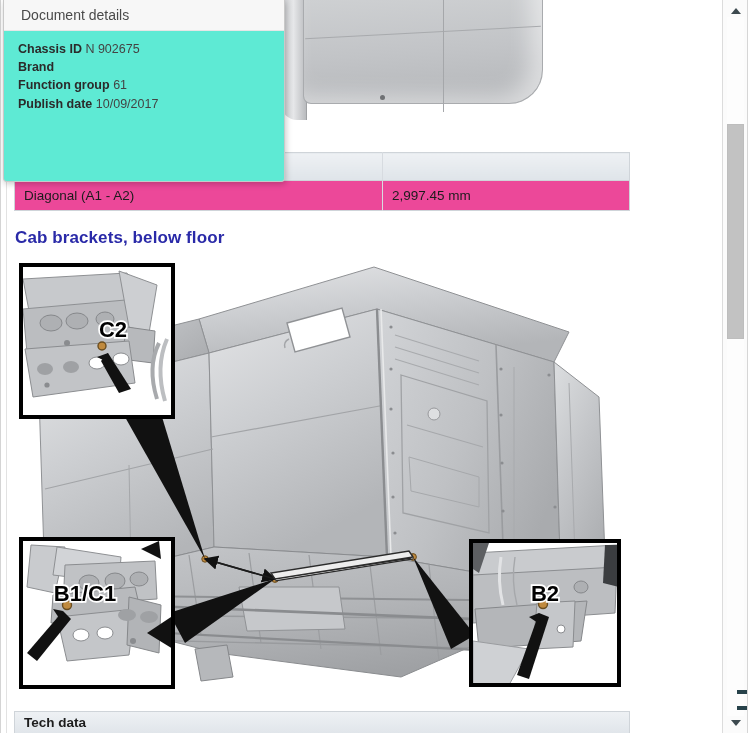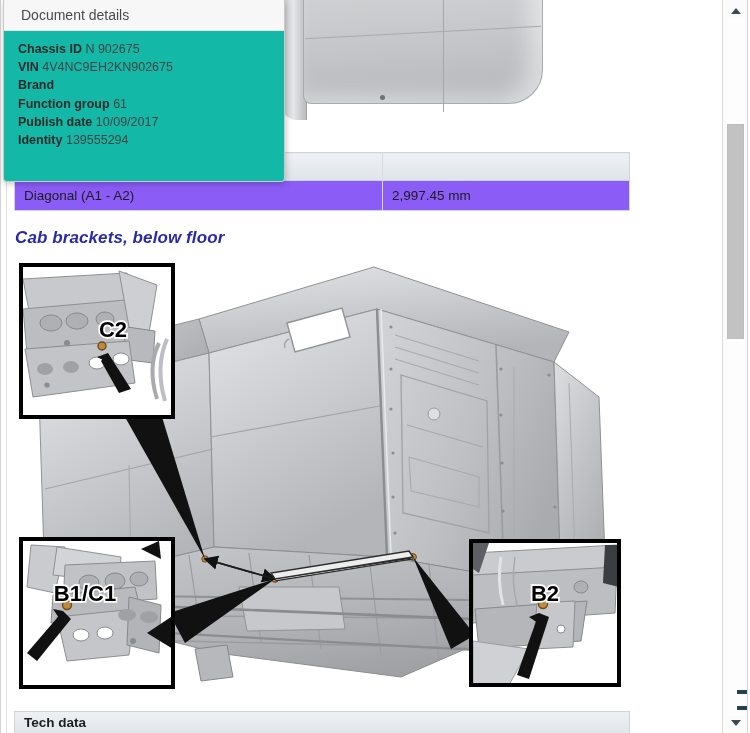--- a/index.html
+++ b/index.html
@@ -105,30 +105,29 @@
   .data-table .hdr-row td {
     height: 28px;
     background: linear-gradient(#eef1f4, #dfe4e9);
     border-bottom: 1px solid #cfd4d9;
   }
   .data-table .data-row td {
     height: 30px;
     font-size: 13.5px;
     color: #1c1c1c;
     padding: 0 9px;
-    background: #8b5cf6;
+    background: #ec4899;
   }
   .data-table .cell-label { width: 368px; border-right: 1px solid #d7dbe0; }
 
   
   .section-heading {
     position: absolute;
     left: 14px; top: 228px;
     font-size: 17px;
-    font-style: italic;
     font-weight: bold;
     color: #2a2aa8;
     letter-spacing: .1px;
     white-space: nowrap;
   }
 
   
   .figure {
     position: absolute;
     left: 8px; top: 257px;
@@ -164,21 +163,21 @@
     font-weight: bold;
     color: #1c1c1c;
     padding: 3px 0 0 9px;
   }
 
   
   .popup {
     position: absolute;
     left: 3px; top: 0px;
     width: 282px; height: 182px;
-    background: #14b8a6;
+    background: #5eead4;
     border: 1px solid #c9c9c9;
     border-top: none;
     border-radius: 0 0 4px 4px;
     box-shadow: 1px 2px 6px rgba(0,0,0,.22);
     overflow: hidden;
   }
   .popup-title {
     height: 31px;
     background: #f7f7f7;
     border-bottom: 1px solid #e6e6e6;
@@ -549,39 +548,31 @@
   </div>
 
   <div class="popup">
     <div class="popup-title">Document details</div>
     <div class="popup-body">
       <div class="popup-row">
         <span class="k">Chassis ID</span>
         <span class="v">N 902675</span>
       </div>
       <div class="popup-row">
-        <span class="k">VIN</span>
-        <span class="v">4V4NC9EH2KN902675</span>
-      </div>
-      <div class="popup-row">
         <span class="k">Brand</span>
         <span class="v"></span>
       </div>
       <div class="popup-row">
         <span class="k">Function group</span>
         <span class="v">61</span>
       </div>
       <div class="popup-row">
         <span class="k">Publish date</span>
         <span class="v">10/09/2017</span>
       </div>
-      <div class="popup-row">
-        <span class="k">Identity</span>
-        <span class="v">139555294</span>
-      </div>
     </div>
   </div>
 
   <div class="scrollbar">
     <div class="sb-track"></div>
     <div class="sb-thumb"></div>
     <div class="sb-arrow up">
       <span class="tri up"></span>
     </div>
     <div class="sb-arrow down">

